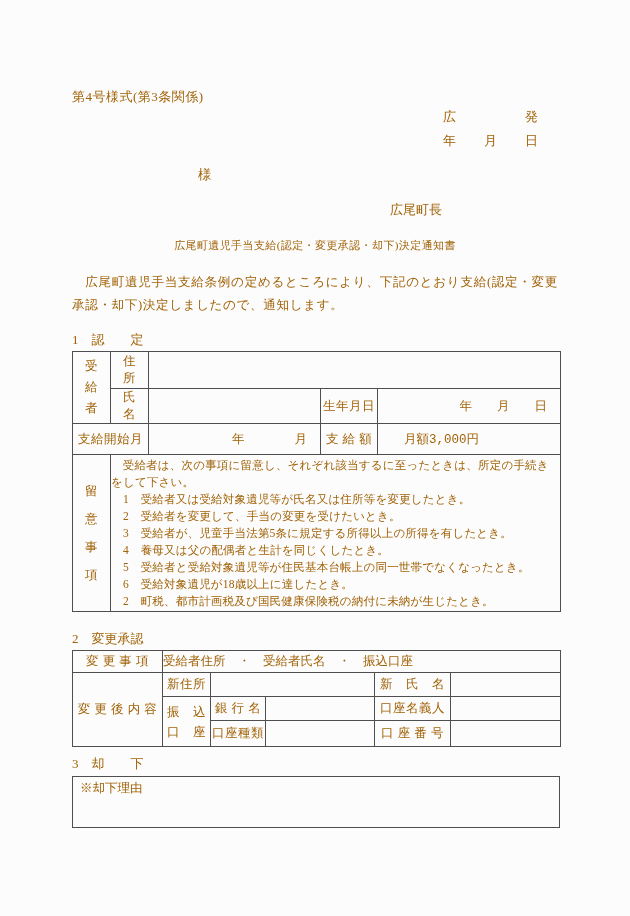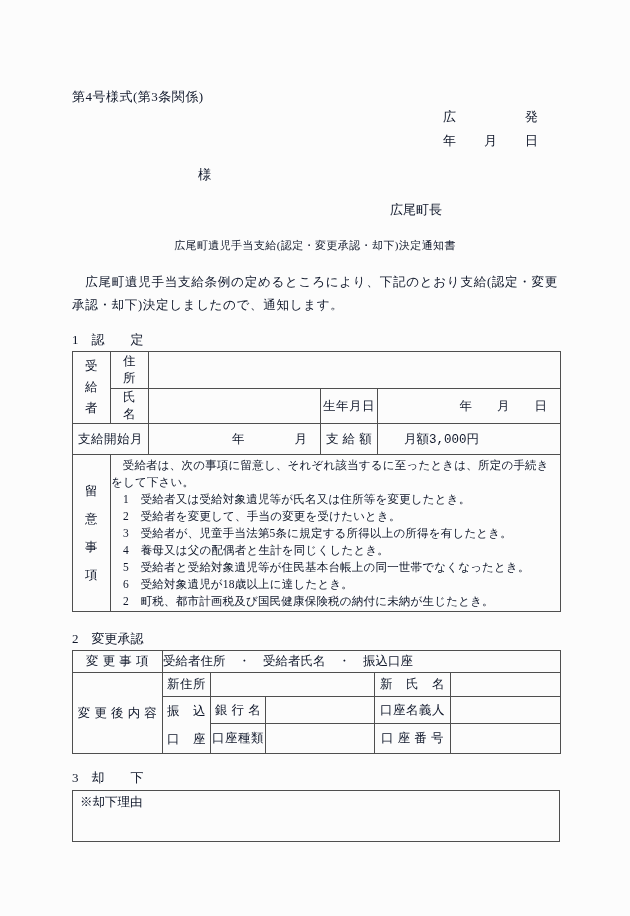--- a/index.html
+++ b/index.html
@@ -9,21 +9,21 @@
   }
   .page {
     position: relative;
     width: 630px;
     height: 916px;
     margin: 0 auto;
     background: #fcfcfc;
     box-sizing: border-box;
     padding: 88px 72px 4px 72px;
     font-family: "Liberation Serif", "DejaVu Serif", serif;
-    color: #0f172a;
+    color: #a16207;
     overflow: hidden;
   }
   .form-no {
     font-size: 13px;
     line-height: 17px;
     letter-spacing: 0.5px;
   }
   .docnum {
     width: 95px;
     margin-left: auto;
@@ -60,21 +60,21 @@
     line-height: 23px;
     letter-spacing: 0.6px;
     text-align: justify;
   }
   .sec-heading {
     font-size: 13px;
     line-height: 17px;
     margin-top: 14px;
   }
   .sec-heading.h2 { margin-top: 18px; }
-  .sec-heading.h3 { margin-top: 15px; }
+  .sec-heading.h3 { margin-top: 8px; }
   table.t {
     border-collapse: collapse;
     table-layout: fixed;
     width: 488px;
     margin-top: 3px;
   }
   table.t td {
     border: 1px solid #4f4f4f;
     font-size: 12.5px;
     padding: 0;
@@ -103,21 +103,21 @@
     vertical-align: top;
   }
   .notes-text {
     font-size: 11.5px;
     line-height: 17px;
     letter-spacing: 0.2px;
   }
   .notes-text .ni { padding-left: 12px; }
   td.pre-label {
     white-space: pre-line;
-    line-height: 28px;
+    line-height: 20px;
   }
   td.leftpad { padding-left: 25px; }
   .t1 tr.r1 td { height: 36px; }
   .t1 tr.r2 td { height: 34px; }
   .t1 tr.r3 td { height: 30px; }
   .t1 tr.r4 td { height: 156px; }
   .t2 tr.r1 td { height: 21px; }
   .t2 tr.r2 td { height: 23px; }
   .t2 tr.r3 td { height: 23px; }
   .t2 tr.r4 td { height: 25px; }

